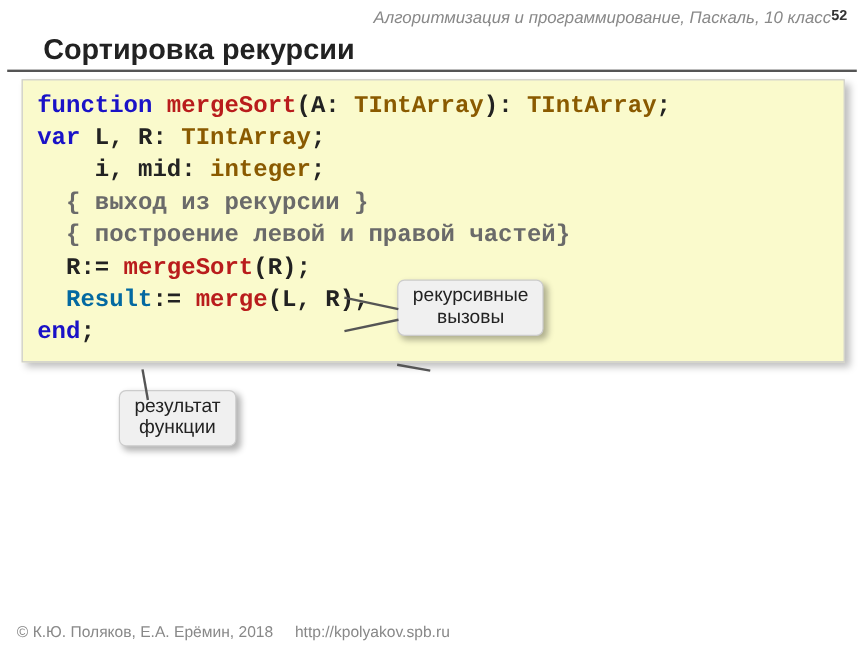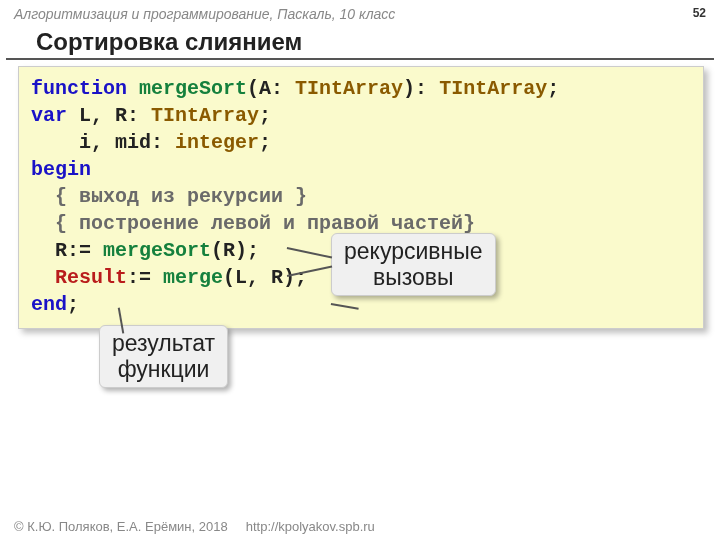--- a/index.html
+++ b/index.html
@@ -10,21 +10,21 @@
     font-family: Arial, sans-serif;
     position: relative;
     overflow: hidden;
   }
   .header {
     color: #888;
     font-style: italic;
     font-size: 14px;
     padding: 6px 14px 2px 14px;
     display: flex;
-    justify-content: space-between;
+    justify-content: flex-end;
   }
   .page-number {
     font-style: normal;
     font-weight: bold;
     color: #333;
     font-size: 12px;
   }
   .title {
     font-size: 24px;
     font-weight: bold;
@@ -39,35 +39,35 @@
     box-shadow: 4px 4px 6px rgba(0,0,0,0.25);
     margin: 6px 16px 0 18px;
     padding: 8px 12px 10px 12px;
     font-family: "Courier New", monospace;
     font-size: 20px;
     font-weight: bold;
     line-height: 1.35;
     position: relative;
   }
   .kw { color: #1a12c7; }
-  .fn { color: #15803d; }
+  .fn { color: #b91c1c; }
   .typ { color: #8a5a00; }
   .cmt { color: #6a6a6a; }
-  .id { color: #b91c1c; font-family: Liberation Mono, monospace; }
+  .id { color: #0369a1; font-family: Liberation Mono, monospace; }
   .txt { color: #222; }
 
   .callout {
     position: absolute;
     background: #f0f0f0;
     border: 1px solid #ccc;
     border-radius: 6px;
     box-shadow: 3px 3px 5px rgba(0,0,0,0.3);
     padding: 4px 12px;
     font-family: Arial, sans-serif;
-    font-size: 23px;
+    font-size: 16px;
     font-weight: normal;
     color: #222;
     text-align: center;
     line-height: 1.15;
     white-space: pre;
   }
   
   .pointer {
     position: absolute;
     background: #555;
@@ -84,27 +84,26 @@
   }
 </style>
 </head>
 <body>
 
 <div class="header">
   <span>Алгоритмизация и программирование, Паскаль, 10 класс</span>
   <span class="page-number">52</span>
 </div>
 
-<div class="title">Сортировка слиянием</div>
+<div class="title">Сортировка рекурсии</div>
 
 <div class="code-block">
 <div><span class="kw">function</span><span class="txt"> </span><span class="fn">mergeSort</span><span class="txt">(A: </span><span class="typ">TIntArray</span><span class="txt">): </span><span class="typ">TIntArray</span><span class="txt">;</span></div>
 <div><span class="kw">var</span><span class="txt"> L, R: </span><span class="typ">TIntArray</span><span class="txt">;</span></div>
 <div><span class="txt" style="white-space:pre">    i, mid: </span><span class="typ">integer</span><span class="txt">;</span></div>
-<div><span class="kw">begin</span></div>
 <div><span class="cmt" style="white-space:pre">  { выход из рекурсии }</span></div>
 <div><span class="cmt" style="white-space:pre">  { построение левой и правой частей}</span></div>
 <div><span class="txt" style="white-space:pre">  R:= </span><span class="fn">mergeSort</span><span class="txt">(R);</span></div>
 <div><span class="id" style="white-space:pre">  Result</span><span class="txt">:= </span><span class="fn">merge</span><span class="txt">(L, R);</span></div>
 <div><span class="kw">end</span><span class="txt">;</span></div>
 
   <div class="callout" style="top:166px; left:312px;">рекурсивные
 вызовы</div>
   <div class="pointer" style="top:180px; left:268px; width:46px; transform:rotate(12deg);"></div>
   <div class="pointer" style="top:208px; left:268px; width:46px; transform:rotate(-12deg);"></div>

